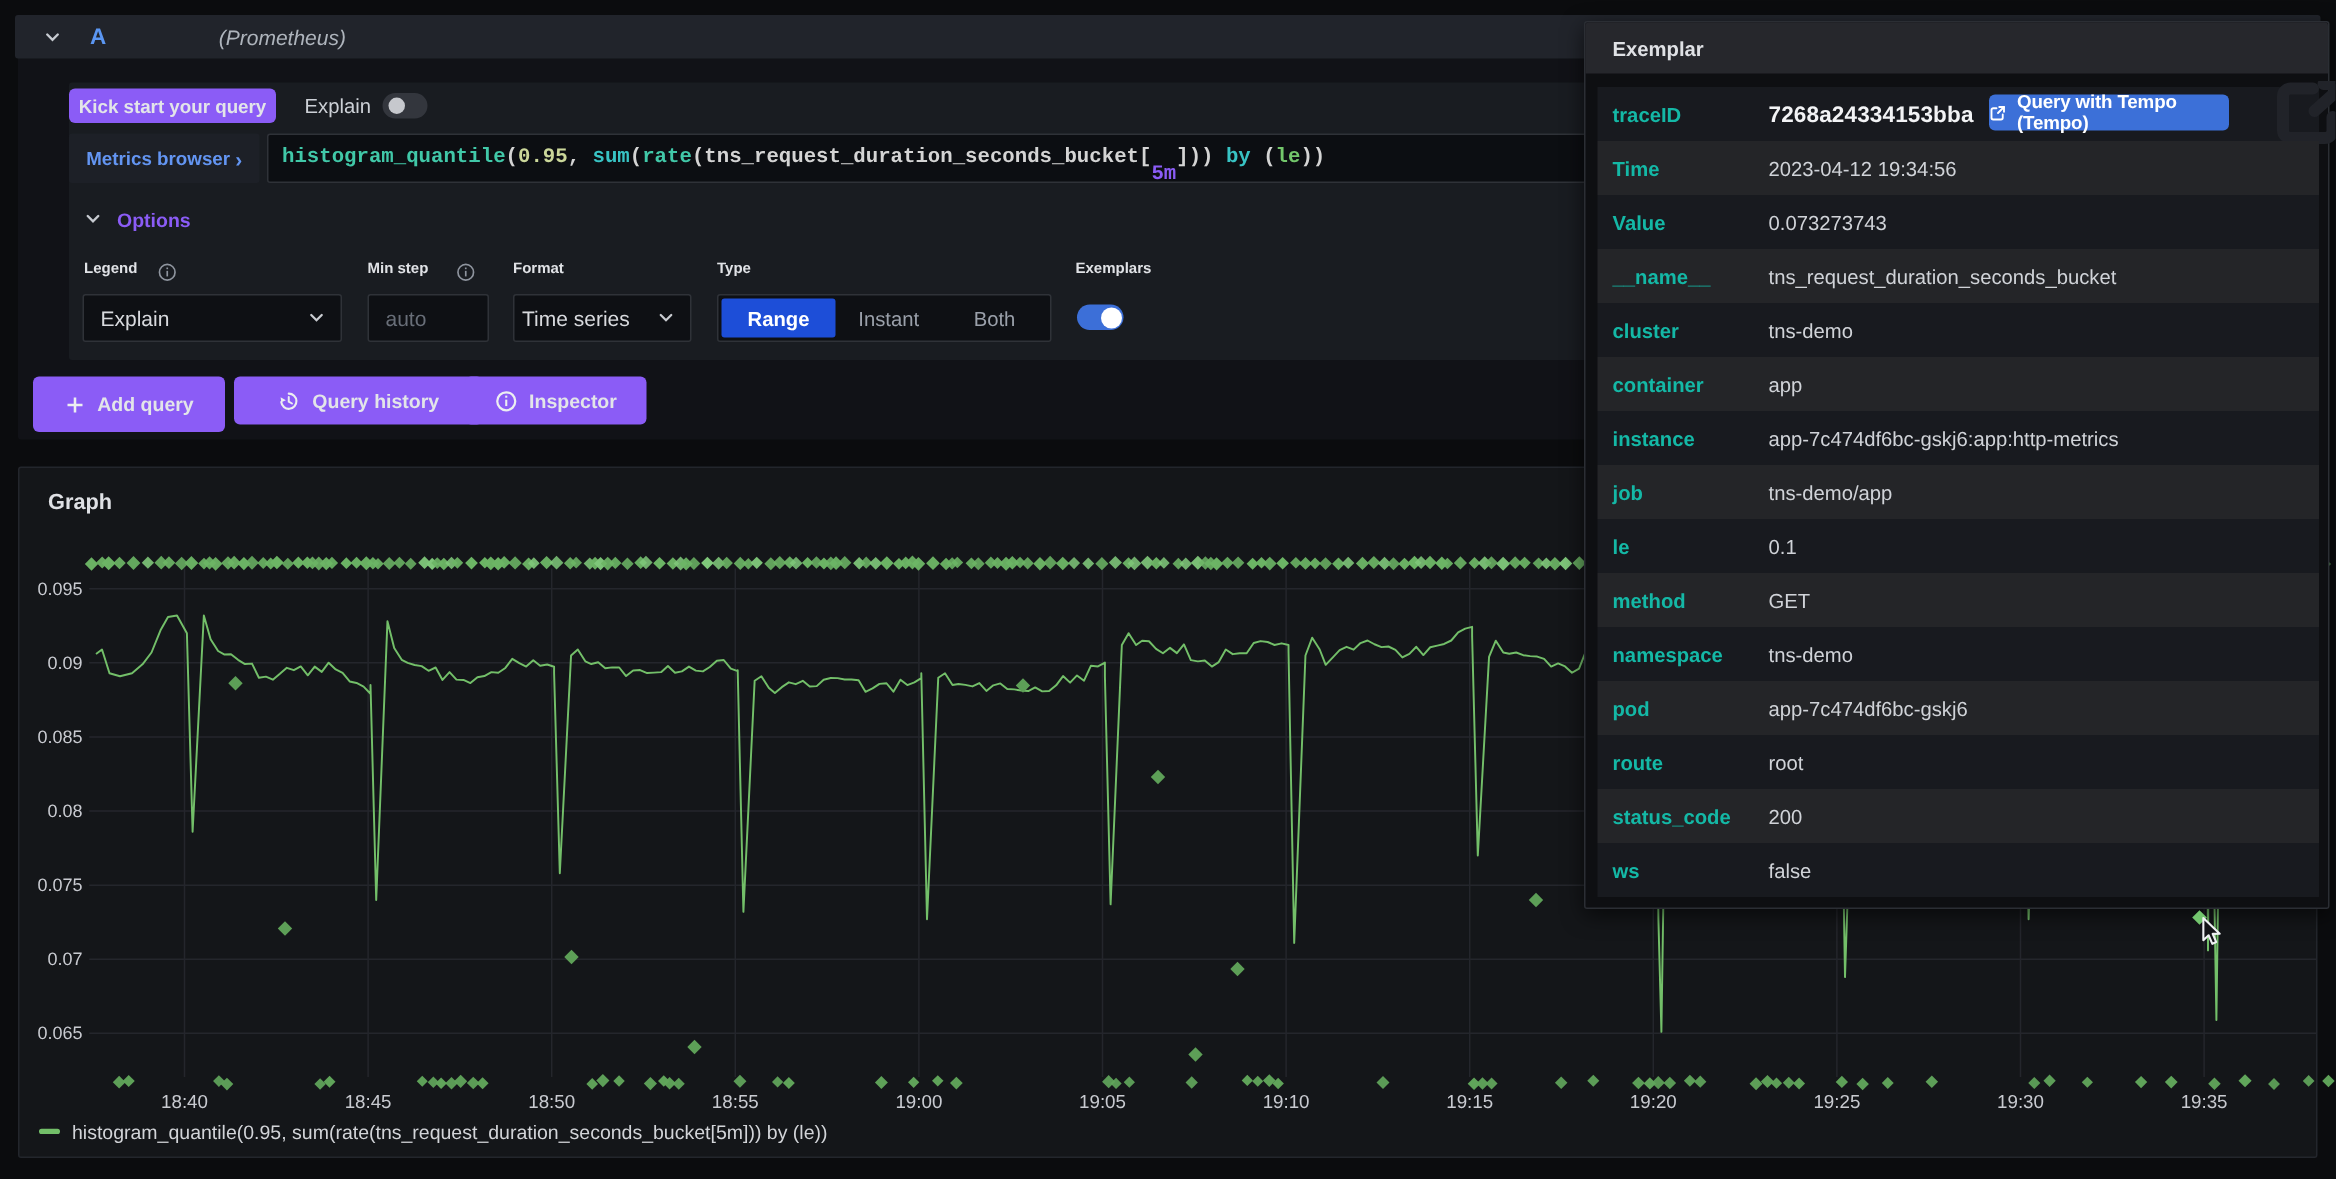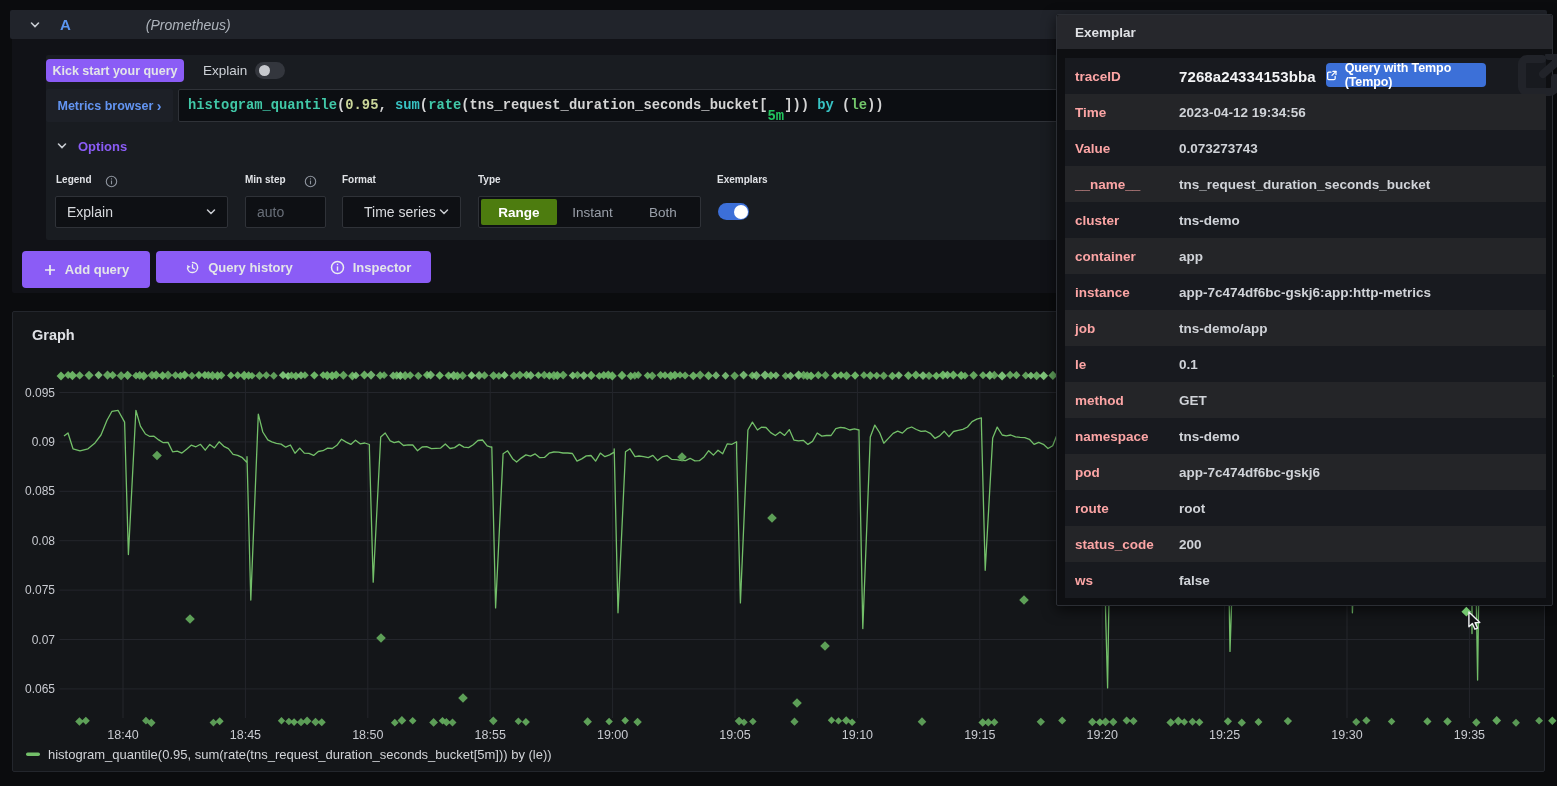--- a/index.html
+++ b/index.html
@@ -20,21 +20,21 @@
     display:flex; align-items:center; justify-content:center; }
   #kick { left:46px; top:59px; width:138px; height:23px; font-size:12.5px; }
   #explain-lbl { left:203px; top:63px; font-size:13.5px; color:#ccd0d6; }
   .toggle-off { left:255px; top:61.5px; width:30px; height:17px; background:#33363d; border-radius:9px; }
   .toggle-off .knob { position:absolute; left:3.5px; top:3px; width:11px; height:11px; border-radius:50%; background:#c6c8cd; }
   #mbrowse { left:46px; top:89px; width:127px; height:33px; background:#1d2027; border-radius:2px;
     display:flex; align-items:center; justify-content:center; color:#6395f2; font-size:12.5px; font-weight:bold; }
   #qfield { left:178px; top:89px; width:1359px; height:33px; background:#0c0e12; border:1px solid #2f3238; border-radius:2px;
     font-family:"Liberation Mono", monospace; font-size:13.8px; font-weight:bold; color:#d4d4d4;
     display:flex; align-items:center; padding-left:9px; white-space:pre; }
-  .fn { color:#41c8a8; } .num { color:#cbd79a; } .kw { color:#38c3c4; } .lbl { color:#73c76b; } .dur { color:#22c55e;margin-top:21px; }
+  .fn { color:#41c8a8; } .num { color:#cbd79a; } .kw { color:#38c3c4; } .lbl { color:#73c76b; } .dur { color:#8b5cf6;margin-top:21px; }
 
   #optwrap { left:46px; top:55px; width:1491px; height:185px; background:#191c21; border-radius:2px; }
   #optchev { left:56px; top:140px; width:12px; height:12px; }
   #optlabel { left:78px; top:139px; font-size:13px; font-weight:bold; color:#8b5cf6; }
   .flabel { position:absolute; top:174px; font-size:10px; font-weight:bold; color:#e0e2e6; }
   .icircle { position:absolute; top:175px; width:13px; height:13px; }
   .ctrl { position:absolute; top:196px; height:32px; background:#0e1014; border:1px solid #2f3238; border-radius:2px;
     display:flex; align-items:center; color:#d8dade; font-size:14px; }
 
   #addq { left:22px; top:251px; width:128px; height:37px; }
@@ -47,22 +47,22 @@
 
   
   #expanel { left:1056px; top:14px; width:497px; height:592px; background:#0e0f12; border:1px solid #2b2e34;
     border-radius:2px; box-shadow:0 4px 14px rgba(0,0,0,0.6); }
   #exhead { left:0; top:0; width:100%; height:34px; background:#26272c; border-radius:2px 2px 0 0;
     display:flex; align-items:center; }
   #exhead span { margin-left:18px; font-size:13.5px; font-weight:bold; color:#dfe1e5; }
   .exrow { position:absolute; left:8px; width:481px; height:36px; display:flex; align-items:center; }
   .exrow.d { background:#181a1f; }
   .exrow.l { background:#242528; }
-  .exrow .k { margin-left:10px; width:104px; font-size:13.5px; font-weight:bold; color:#fca5a5; }
-  .exrow .v { font-size:13.5px; color:#d0d3d8;font-weight:bold; }
+  .exrow .k { margin-left:10px; width:104px; font-size:13.5px; font-weight:bold; color:#14b8a6; }
+  .exrow .v { font-size:13.5px; color:#d0d3d8; }
   #tempobtn { position:absolute; left:261px; top:5px; width:160px; height:24px; background:#3c70d8; border-radius:4px;
     display:flex; align-items:center; justify-content:center; color:#fff; font-size:12.5px; font-weight:bold; letter-spacing:-0.1px; }
 </style>
 </head>
 <body>
 <div id="stage">
   <div id="qsec" class="abs"></div>
   <div id="optwrap" class="abs"></div>
 
   <div id="qhead" class="abs">
@@ -106,27 +106,27 @@
   <div class="ctrl" style="left:55px; width:173px;">
       <span style="margin-left:11px;">Explain</span>
     <svg style="position:absolute; right:10px;" width="12" height="12" viewBox="0 0 12 12">
         <path d="M2.5 4 L6 7.5 L9.5 4" stroke="#c9ccd1" stroke-width="1.5" fill="none" stroke-linecap="round"></path>
       </svg>
     </div>
   <div class="ctrl" style="left:245px; width:81px;">
       <span style="margin-left:11px; color:#686e78;">auto</span>
     </div>
   <div class="ctrl" style="left:342px; width:119px;">
-      <span style="margin-left:21px;">Time series</span>
+      <span style="margin-left:5px;">Time series</span>
     <svg style="position:absolute; right:10px;" width="12" height="12" viewBox="0 0 12 12">
         <path d="M2.5 4 L6 7.5 L9.5 4" stroke="#c9ccd1" stroke-width="1.5" fill="none" stroke-linecap="round"></path>
       </svg>
     </div>
   <div class="ctrl" style="left:478px; width:223px; padding:2px; font-size:13.5px;">
-    <div style="width:76px; height:100%; background:#4d7c0f; border-radius:2px; display:flex; align-items:center; justify-content:center; color:#fff; font-weight:bold;">Range</div>
+    <div style="width:76px; height:100%; background:#1d4ed8; border-radius:2px; display:flex; align-items:center; justify-content:center; color:#fff; font-weight:bold;">Range</div>
     <div style="flex:1; display:flex; align-items:center; justify-content:center; color:#9aa0aa;">Instant</div>
     <div style="width:70px; display:flex; align-items:center; justify-content:center; color:#9aa0aa;">Both</div>
   </div>
   <div class="abs" style="left:718px; top:203px; width:31px; height:17px; background:#3c6fd8; border-radius:9px;">
     <div style="position:absolute; right:1.5px; top:1.5px; width:14px; height:14px; border-radius:50%; background:#fff;"></div>
   </div>
 
   <div id="addq" class="abs btn"><svg width="14" height="14" viewBox="0 0 14 14" style="margin-right:8px;">
         <path d="M7 2 V12 M2 7 H12" stroke="#eceef1" stroke-width="1.7"></path>
       </svg>Add query</div>

